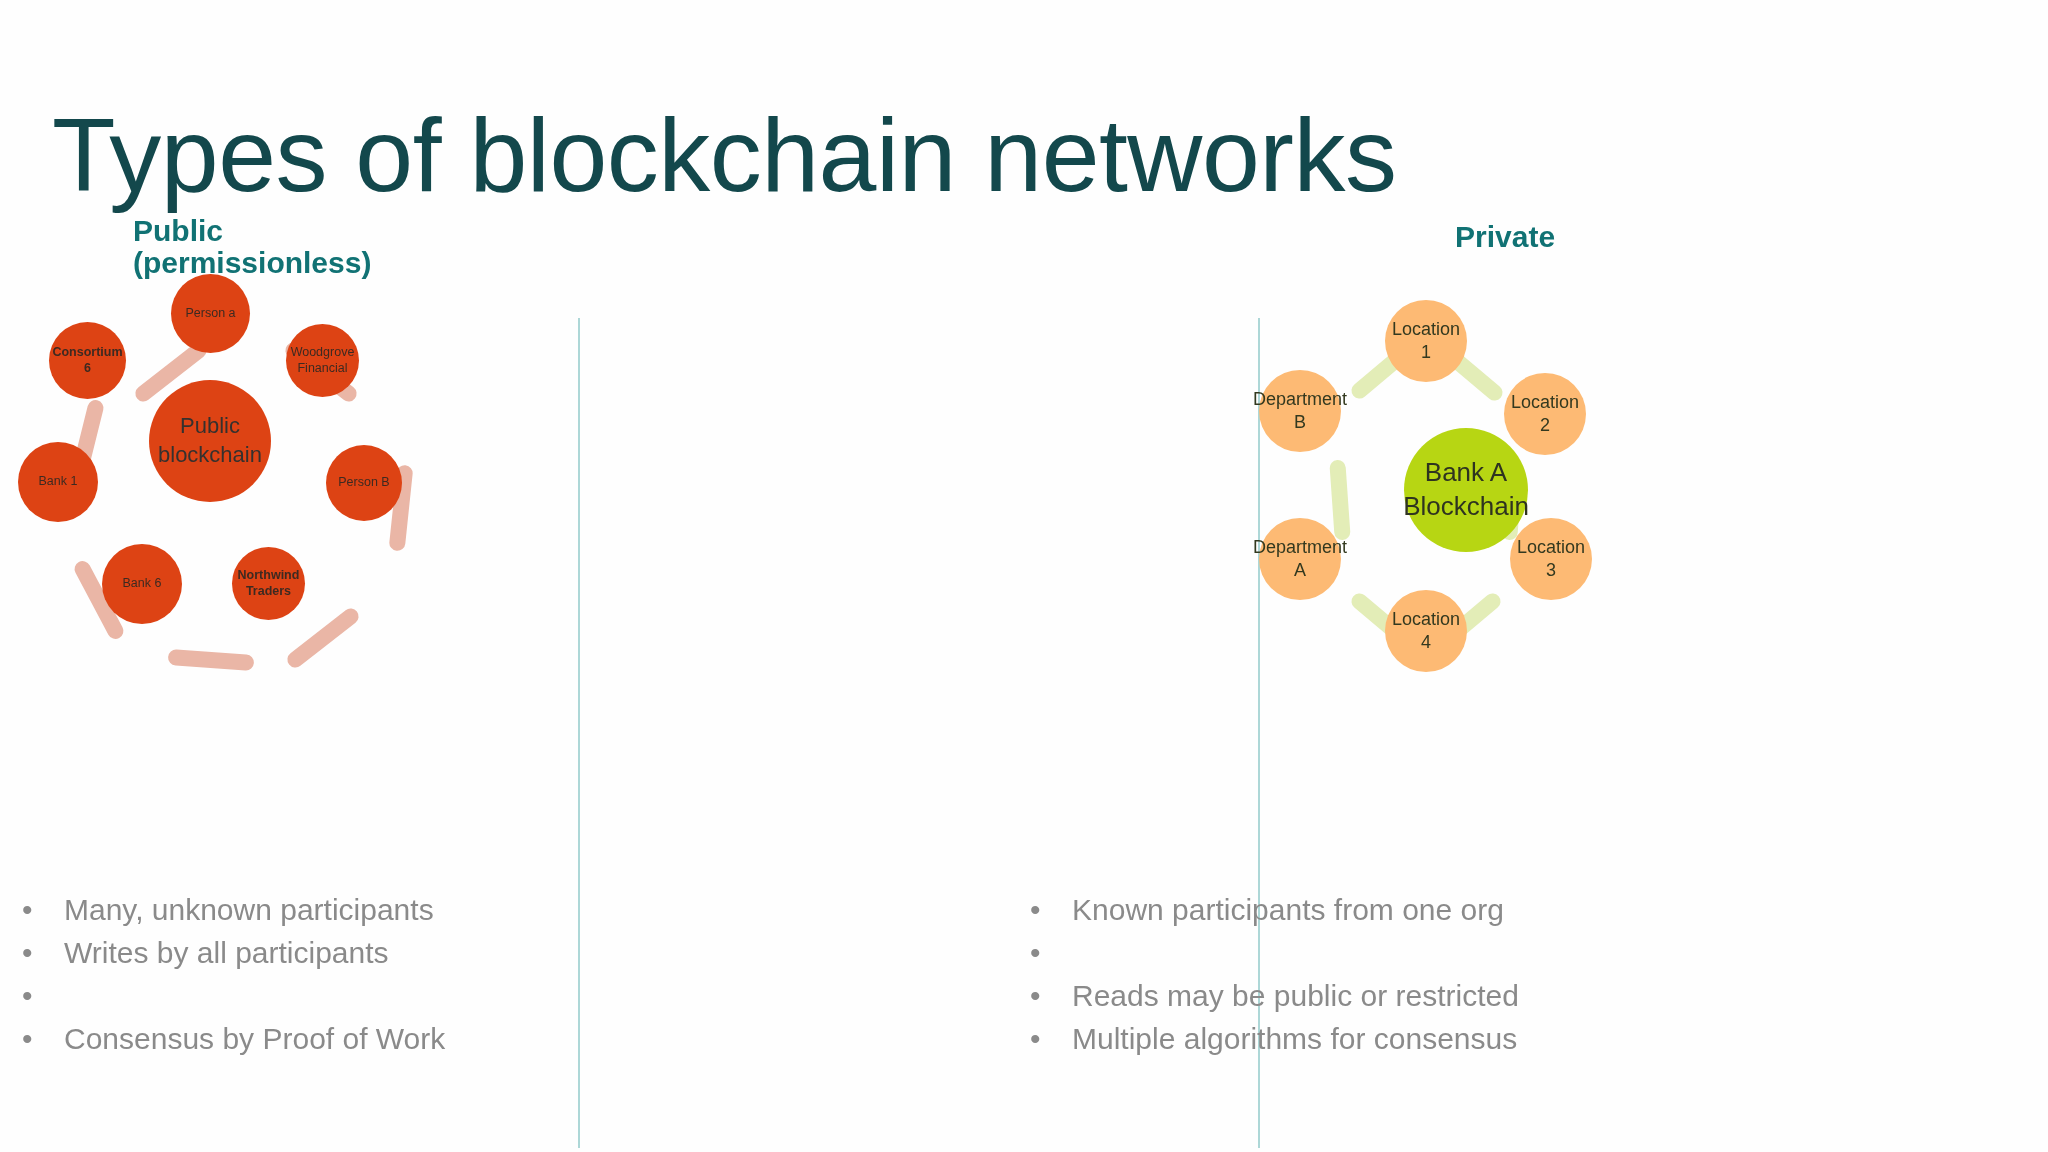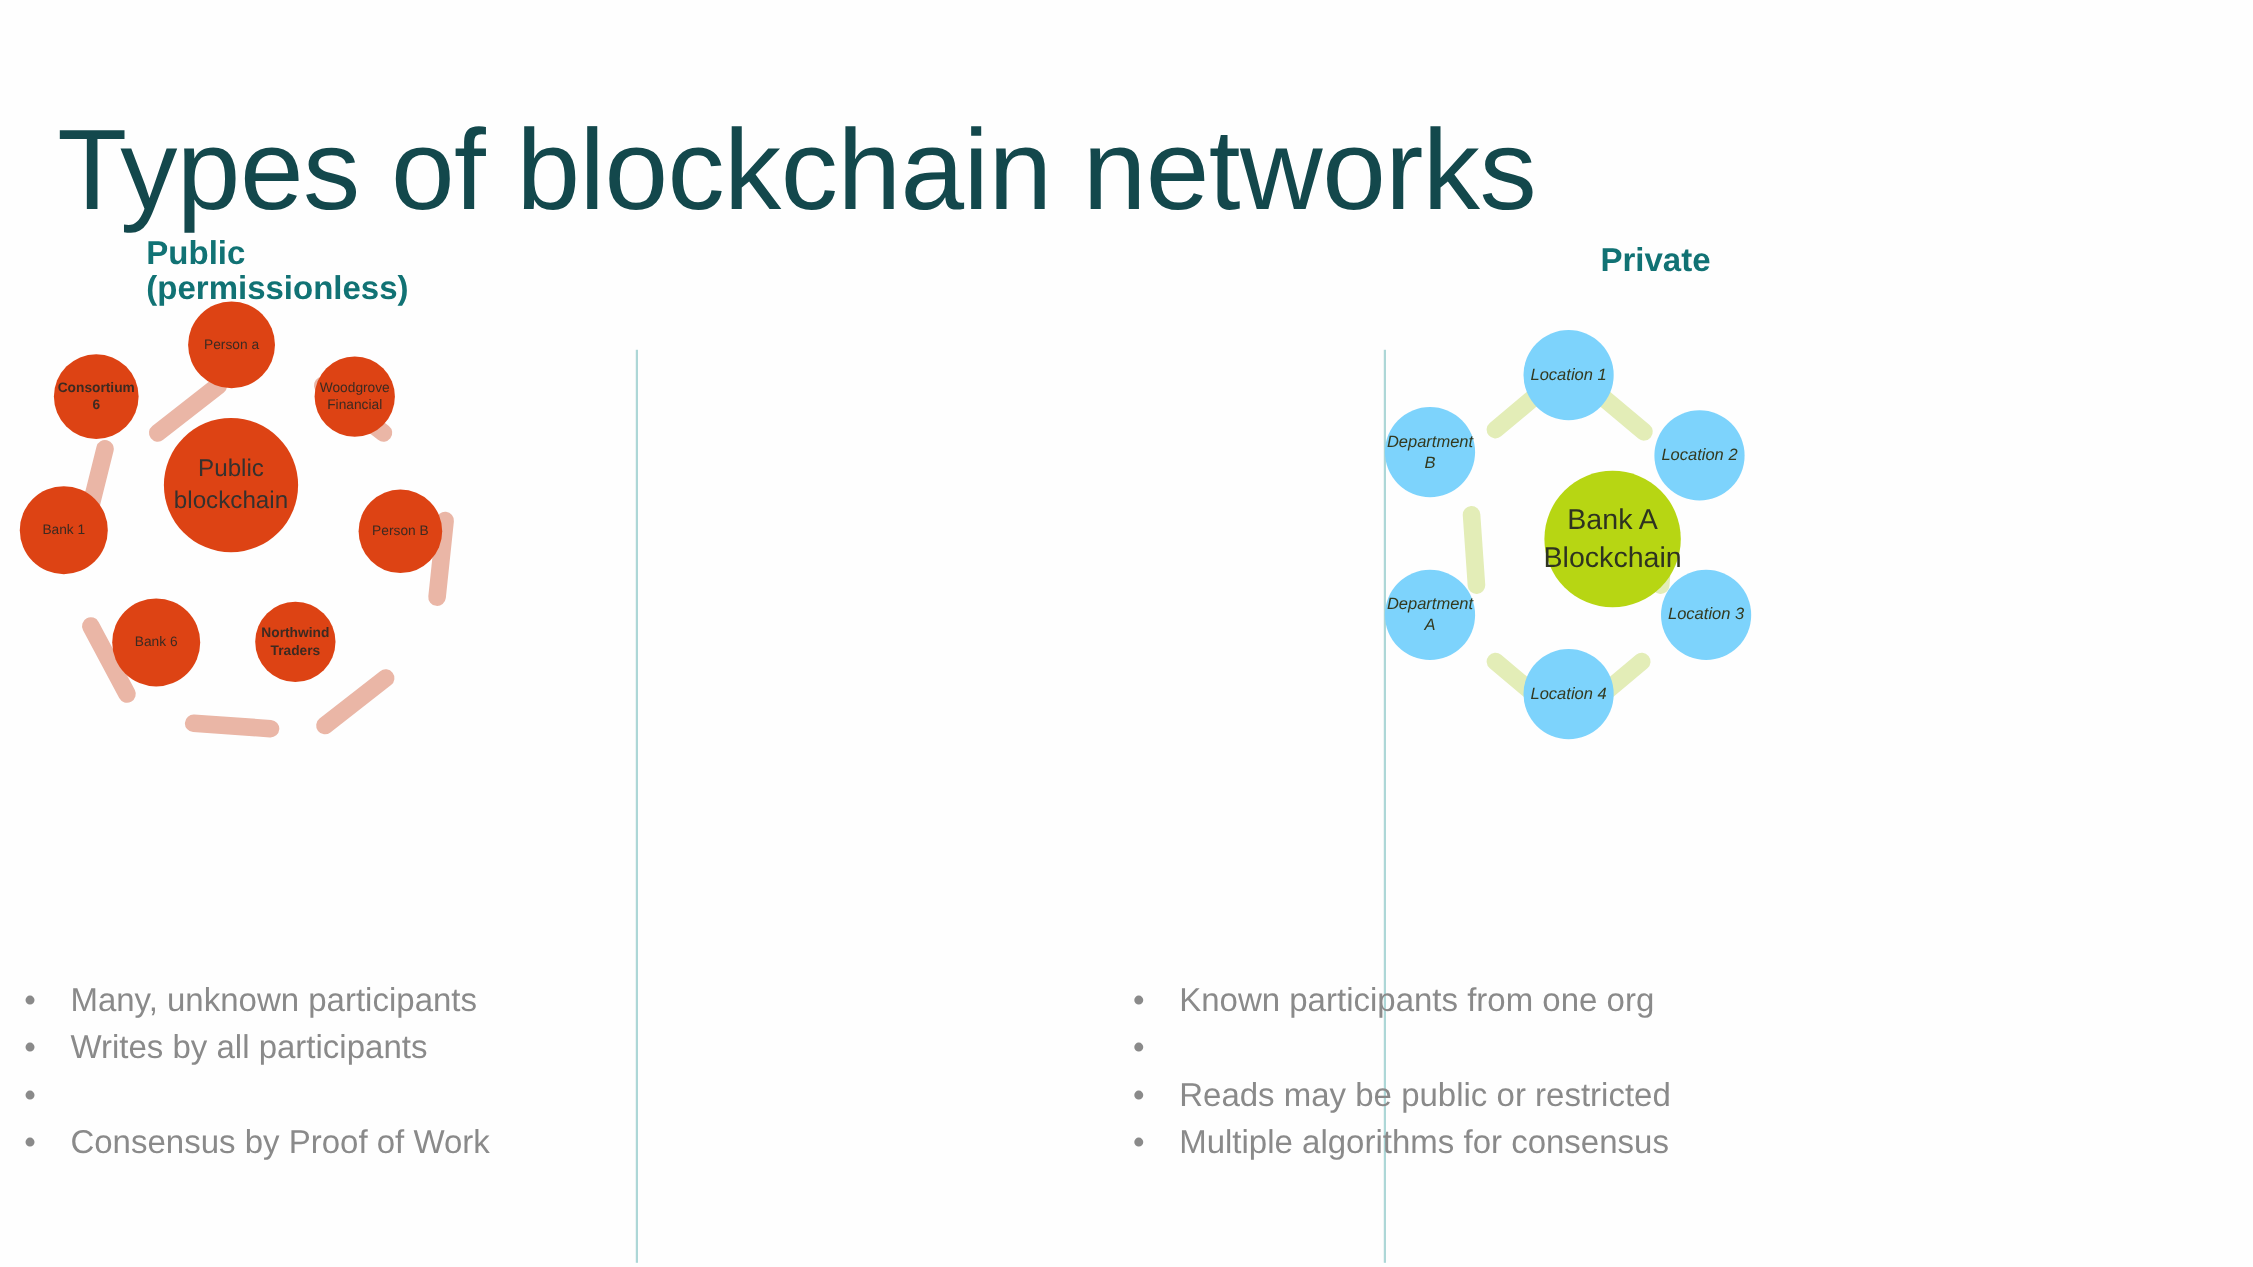--- a/index.html
+++ b/index.html
@@ -56,21 +56,21 @@
     text-align:center;
     box-sizing:border-box;
   }
 
   
   .s-public .node{background:#dd4314;color:#3d2a21;font-size:12.5px;line-height:1.25;}
   .s-public .hub{background:#dd4314;color:#35312e;font-size:22px;line-height:1.3;}
   .s-public .link{position:absolute;background:#eab6a6;border-radius:9px;height:16px;}
 
   
-  .s-private .node{background:#7dd3fc;color:#33391f;font-size:15px;line-height:1.3;font-style:italic;}
+  .s-private .node{background:#fdba74;color:#33391f;font-size:18px;line-height:1.3;}
   .s-private .hub{background:#b7d613;color:#2e3320;font-size:26px;line-height:1.3;}
   .s-private .link{position:absolute;background:#e3edb7;border-radius:9px;height:16px;}
 
   
   .bullets{position:absolute;color:#8a8a8a;}
   .bullets .row{display:flex;align-items:flex-start;}
   .bullets .dot{width:42px;flex:0 0 42px;text-align:left;}
   .bullets .txt{white-space:nowrap;}
 
   .bullets.b-public{left:22px;top:888px;font-size:30px;line-height:43px;}

